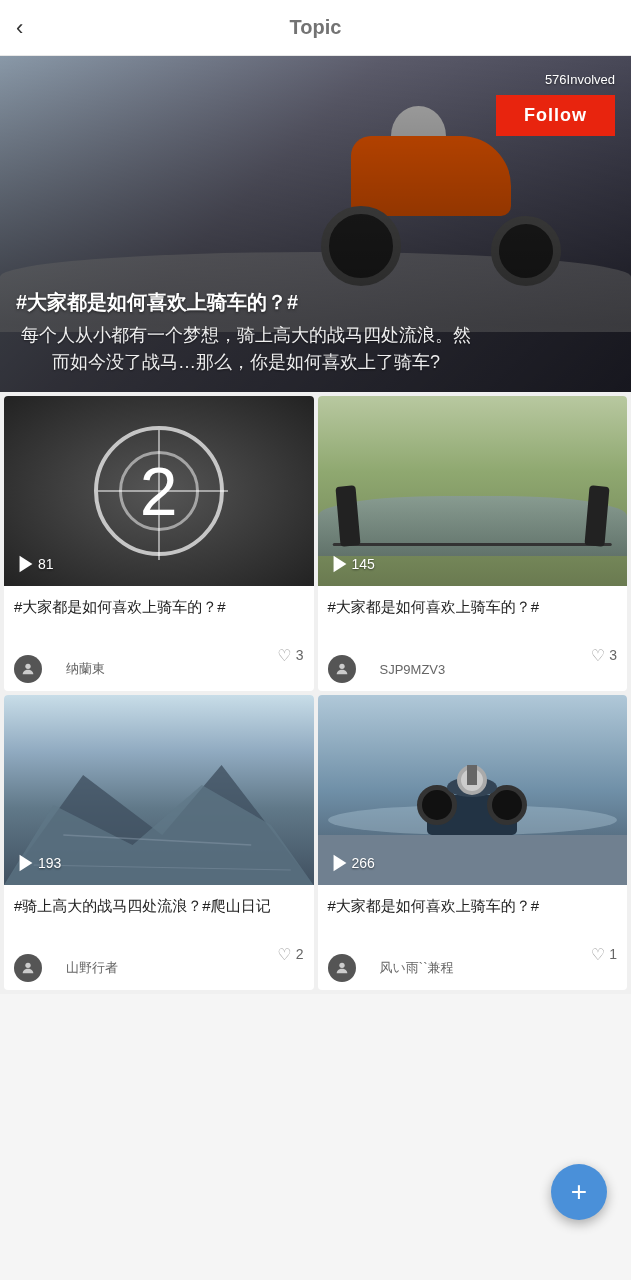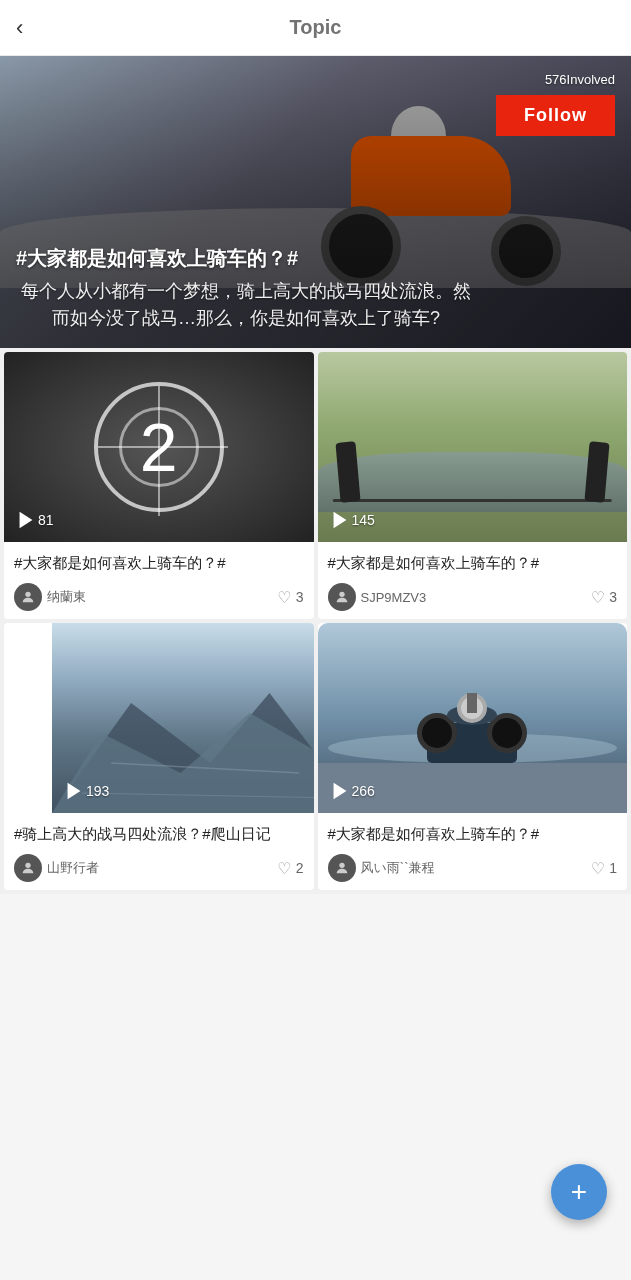--- a/index.html
+++ b/index.html
@@ -34,21 +34,21 @@
       transform: translateX(-50%);
       font-size: 20px;
       font-weight: 600;
       color: #737373;
     }
 
     
     .hero {
       position: relative;
       width: 631px;
-      height: 292px;
+      height: 336px;
       overflow: hidden;
       background: #888;
     }
     .hero-bg {
       width: 100%;
       height: 100%;
       background: linear-gradient(135deg, #9ab 0%, #667 40%, #334 100%);
       position: relative;
     }
     
@@ -218,26 +218,24 @@
     .crosshair-h { width: 130px; height: 2px; top: 50%; transform: translateY(-50%); left: 0; }
     .crosshair-v { height: 130px; width: 2px; left: 50%; transform: translateX(-50%); top: 0; }
     
     .thumb-bike {
       background: linear-gradient(180deg, #b8c8a0 0%, #8fa870 40%, #6a7a50 100%);
       padding-left: 20px;
     }
     
     .thumb-mountain {
       background: linear-gradient(180deg, #c8dde8 0%, #90aac0 30%, #607888 60%, #405060 100%);
-      margin-left: 48px;
     }
     
     .thumb-scooter {
       background: linear-gradient(180deg, #b0c8d8 0%, #7090a8 50%, #405060 100%);
-      border-radius: 10px;
     }
 
     .play-row {
       position: absolute;
       bottom: 10px;
       left: 10px;
       display: flex;
       align-items: center;
       color: #fff;
     }
@@ -265,21 +263,22 @@
       margin-bottom: 10px;
     }
     .card-footer {
       display: flex;
       align-items: center;
       justify-content: space-between;
     }
     .card-user {
       display: flex;
       align-items: center;
-      gap: 5px;
+      gap: 24px;
+      margin-top: 28px;
     }
     .avatar {
       width: 28px;
       height: 28px;
       border-radius: 50%;
       background: #ccc;
       display: flex;
       align-items: center;
       justify-content: center;
       font-size: 14px;

